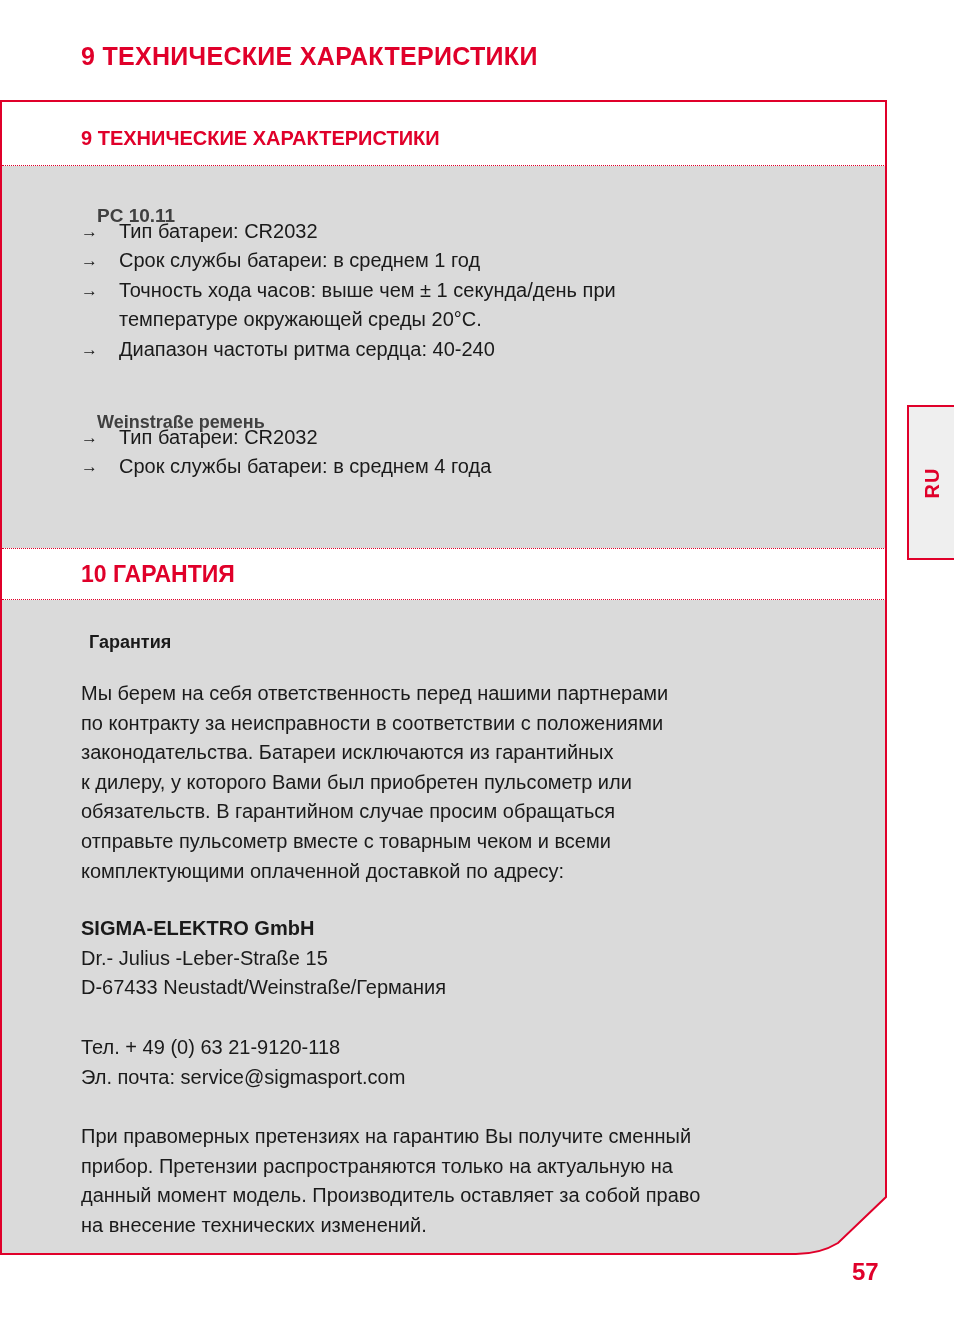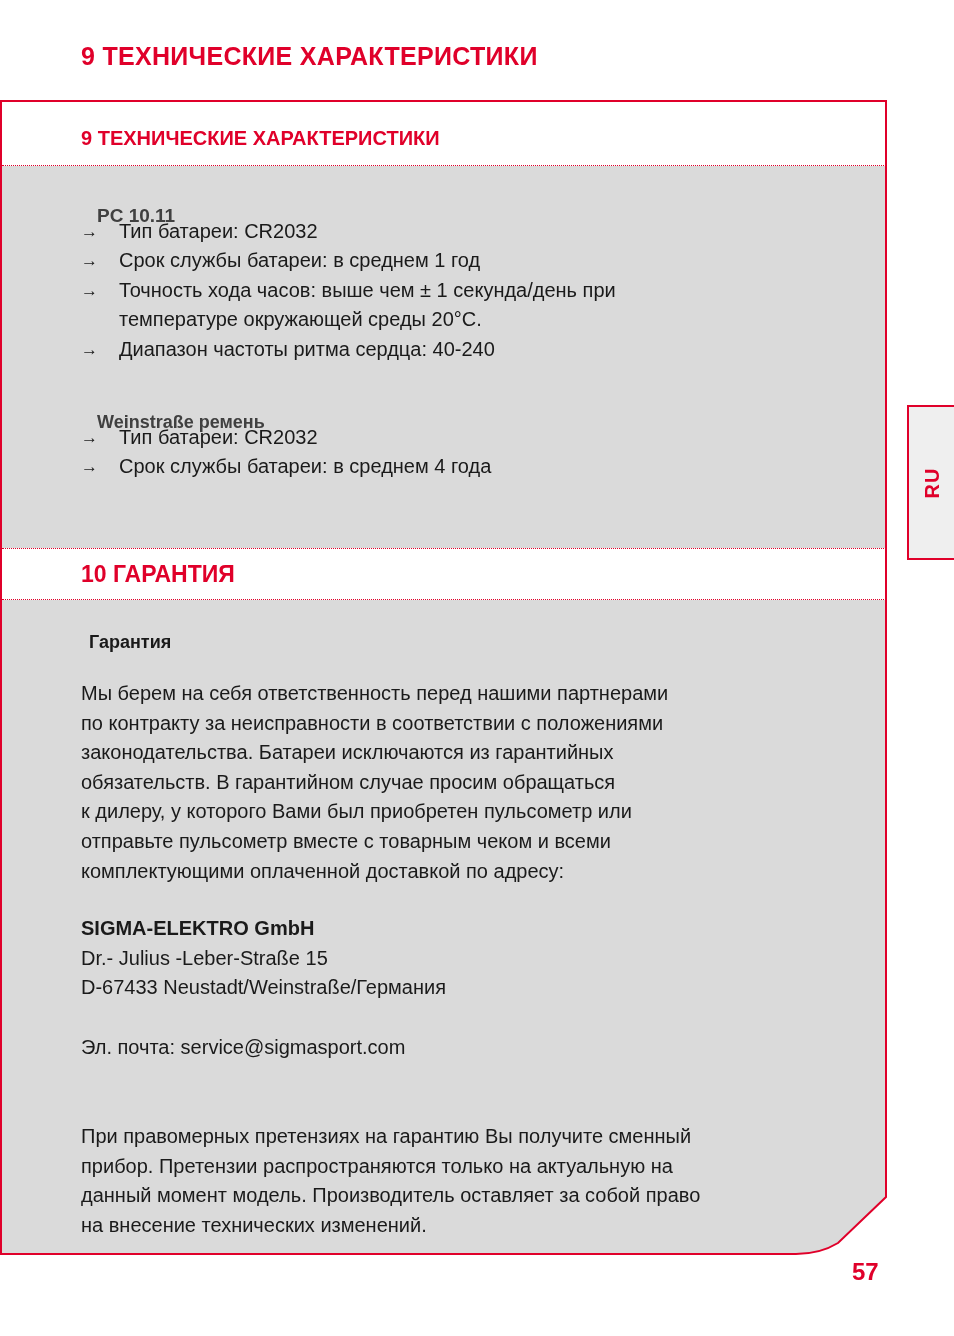--- a/index.html
+++ b/index.html
@@ -197,33 +197,34 @@
 <svg class="frame" width="954" height="1336" viewBox="0 0 954 1336" style="z-index:0;">
   <path d="M1 600 L886 600 L886 1197 L838 1243 Q820 1254 796 1254 L1 1254 Z" fill="#dadada"></path>
 </svg>
 
 <p class="bold-label" style="top:624px;z-index:2;">Гарантия</p>
 
 <div class="para" style="top:679px;z-index:2;">
   <span class="line">Мы берем на себя ответственность перед нашими партнерами</span>
   <span class="line">по контракту за неисправности в соответствии с положениями</span>
   <span class="line">законодательства. Батареи исключаются из гарантийных</span>
+  <span class="line">к дилеру, у которого Вами был приобретен пульсометр или</span>
   <span class="line">обязательств. В гарантийном случае просим обращаться</span>
-  <span class="line">к дилеру, у которого Вами был приобретен пульсометр или</span>
   <span class="line">отправьте пульсометр вместе с товарным чеком и всеми</span>
   <span class="line">комплектующими оплаченной доставкой по адресу:</span>
 </div>
 
 <div class="para" style="top:914px;z-index:2;">
   <span class="line" style="font-weight:bold;">SIGMA-ELEKTRO GmbH</span>
   <span class="line">Dr.- Julius -Leber-Straße 15</span>
   <span class="line">D-67433 Neustadt/Weinstraße/Германия</span>
 </div>
 
 <div class="para" style="top:1033px;z-index:2;">
+  <span class="line">Тел. + 49 (0) 63 21-9120-118</span>
   <span class="line">Эл. почта: service@sigmasport.com</span>
 </div>
 
 <div class="para" style="top:1122px;z-index:2;">
   <span class="line">При правомерных претензиях на гарантию Вы получите сменный</span>
   <span class="line">прибор. Претензии распространяются только на актуальную на</span>
   <span class="line">данный момент модель. Производитель оставляет за собой право</span>
   <span class="line">на внесение технических изменений.</span>
 </div>
 

